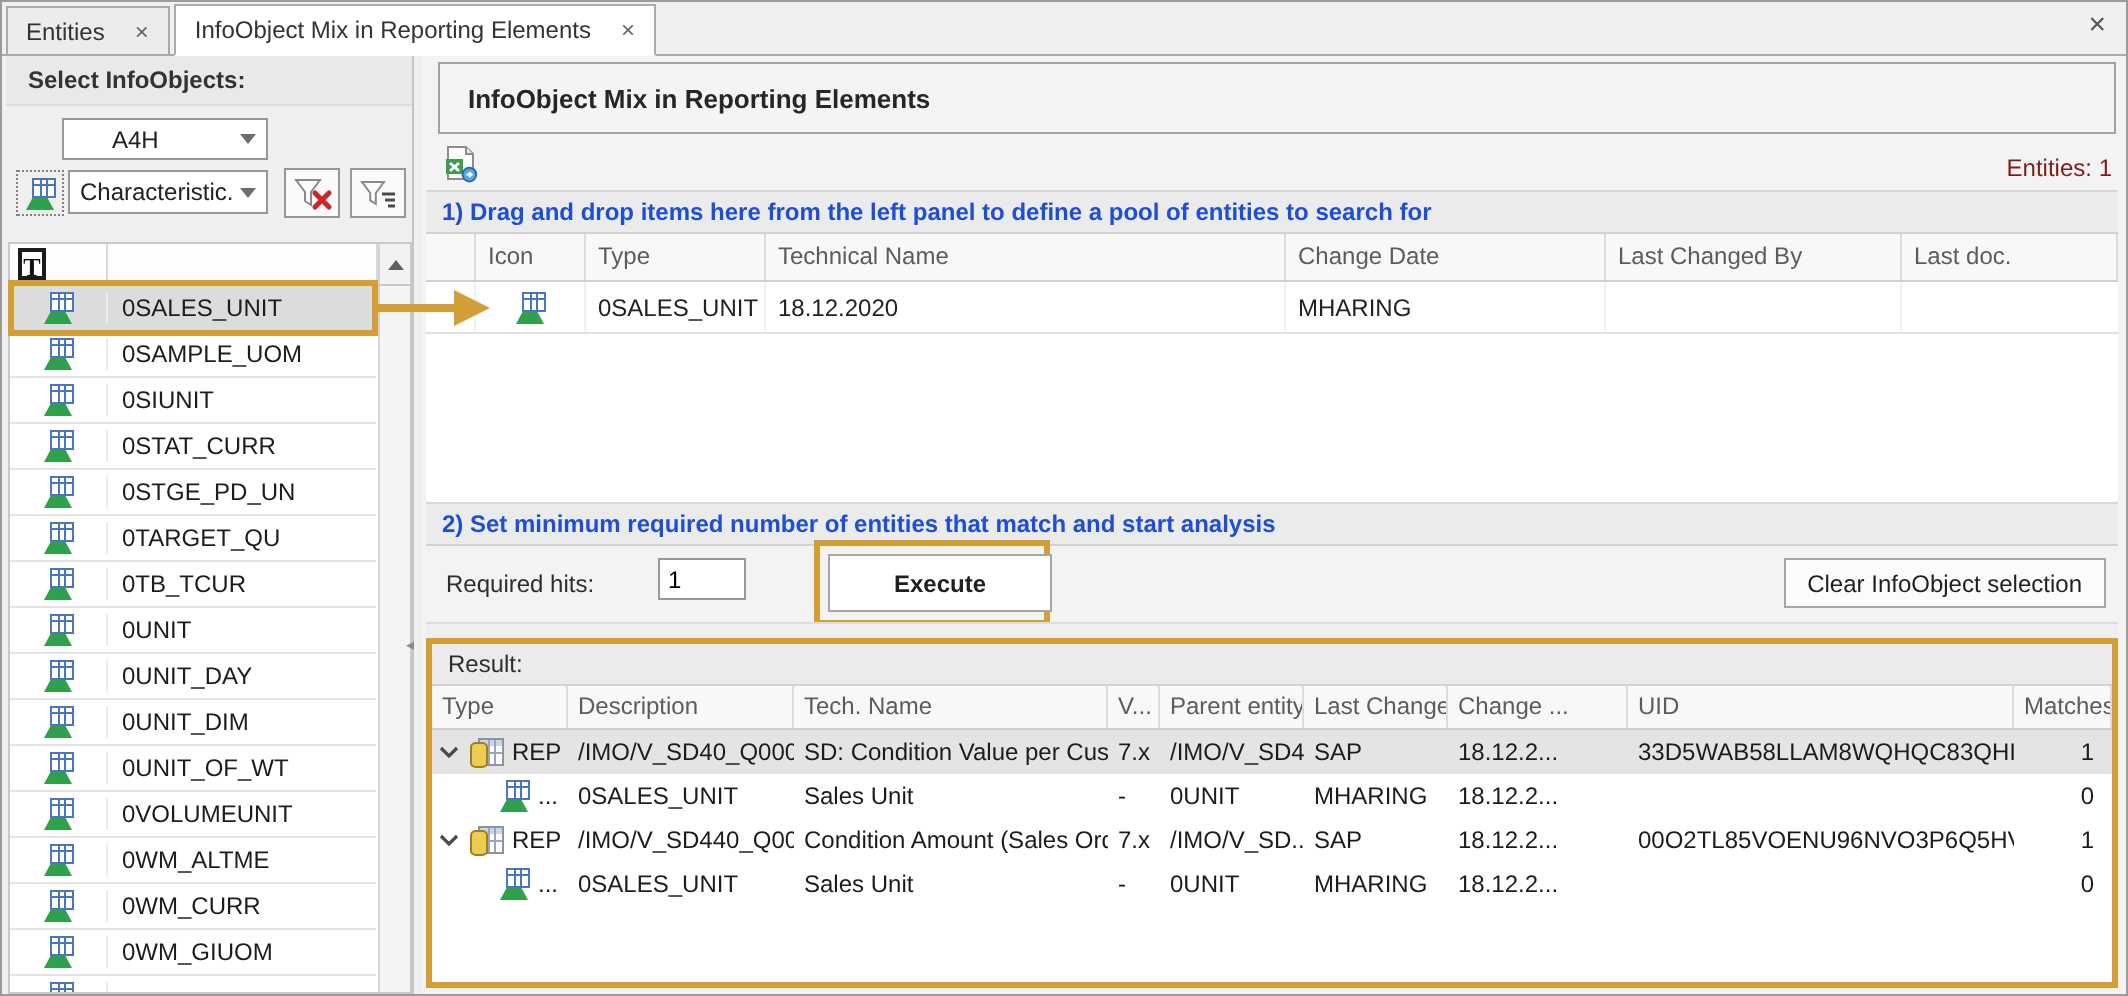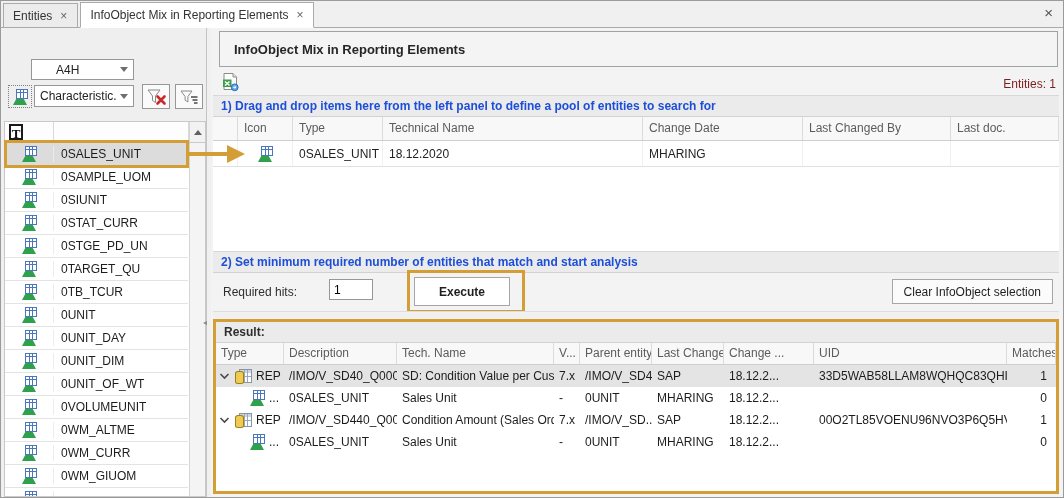--- a/index.html
+++ b/index.html
@@ -5,21 +5,21 @@
   * { margin:0; padding:0; box-sizing:border-box; }
   html,body { width:1064px; height:498px; }
   body { font-family:"Liberation Sans", sans-serif; font-size:12px; color:#222; background:#e6e6e6; }
 
   .window { position:relative; width:1064px; height:498px; background:#f0f0f0;
             border:1px solid #9b9b9b; overflow:hidden; }
 
   
   .tabbar { position:absolute; left:0; top:0; width:100%; height:27px; background:#f0f0f0;
             border-bottom:1px solid #aaaaaa; display:flex; align-items:flex-end; z-index:3; }
-  .tab { display:flex; align-items:center; gap:7px; height:24px; padding:0 9px;
+  .tab { display:flex; align-items:center; gap:14px; height:24px; padding:0 9px;
          border:1px solid #aaaaaa; border-bottom:none; margin-left:2px; background:#ececec;
          color:#333; cursor:default; }
   .tab.active { background:#ffffff; height:26px; margin-bottom:-1px; border-bottom:1px solid #ffffff; }
   .tab-close { color:#666; font-size:12px; line-height:10px; padding:0 1px; }
   .win-close { position:absolute; right:10px; top:5px; color:#555; font-size:15px; line-height:14px; }
 
   
   .left-panel { position:absolute; left:2px; top:27px; width:204px; height:469px;
                 background:#efefef; border-right:1px solid #c4c4c4; overflow:hidden; }
   .lp-title { position:absolute; left:0; top:0; width:100%; height:25px; line-height:25px;
@@ -102,33 +102,33 @@
   .pt-row { height:26px; border-bottom:1px solid #e0e0e0; align-items:center; }
   .pt-row .ptc { padding:0 6px; border-right:1px solid #f0f0f0; white-space:nowrap; overflow:hidden; height:100%;
                  display:flex; align-items:center; }
 
   .controls { position:absolute; left:2px; right:5px; top:245px; height:38px; background:#f3f3f3; }
   .req-label { position:absolute; left:10px; top:12px; color:#2e2e2e; }
   .req-input { position:absolute; left:116px; top:6px; width:44px; height:21px; border:1px solid #979797;
                padding:0 4px; font:inherit; background:#fff; }
   .exec-highlight { position:absolute; left:194px; top:-3px; width:118px; height:43px;
                     border:3px solid #d49e36; }
-  .exec-btn { position:absolute; left:4px; top:4px; width:96px; height:29px; background:#fff;
+  .exec-btn { position:absolute; left:4px; top:4px; width:112px; height:29px; background:#fff;
               border:1px solid #a6a6a6; font:inherit; font-weight:bold; color:#1f1f1f; cursor:pointer; }
   .clear-btn { position:absolute; right:6px; top:6px; height:25px; padding:0 11px; background:#fbfbfb;
                border:1px solid #a6a6a6; font:inherit; color:#1f1f1f; cursor:pointer; }
 
   .h-splitter { position:absolute; left:2px; right:5px; top:283px; height:8px; background:#f0f0f0;
                 border-top:1px solid #dddddd; text-align:center; }
   .grip { font-size:7px; line-height:7px; color:#666; }
 
   .result-box { position:absolute; left:2px; right:5px; top:291px; bottom:3px;
                 border:3px solid #d49e36; background:#fff; overflow:hidden; }
   .rband { position:relative; height:21px; line-height:20px; background:#ebebeb;
-           border-bottom:1px solid #d2d2d2; font-weight:bold; color:#2e2e2e; padding-left:8px; }
+           border-bottom:1px solid #d2d2d2; font-weight:normal; color:#2e2e2e; padding-left:8px; }
   .rt-header, .rt-row { display:grid; grid-template-columns:68px 113px 157px 26px 72px 72px 90px 193px 1fr; }
   .rt-header { height:22px; background:#f8f8f8; border-bottom:1px solid #cfcfcf; }
   .rt-header .rc { color:#5c5c5c; border-right:1px solid #dcdcdc; padding:3px 5px; white-space:nowrap; overflow:hidden; }
   .rt-row { height:22px; align-items:center; background:#fff; }
   .rt-row.sel { background:#e4e4e4; }
   .rt-row .rc { padding:0 5px; white-space:nowrap; overflow:hidden; color:#1c1c1c; }
   .rc.m { text-align:right; padding-right:9px; }
   .rc-type { display:flex; align-items:center; gap:4px; padding-left:3px !important; }
   .chev { width:12px; height:10px; flex:none; display:inline-flex; }
   .chev-spacer { width:26px; flex:none; display:inline-block; }
@@ -153,20 +153,21 @@
       <span class="tab-close">×</span>
     </div>
     <div class="tab active">
       <span>InfoObject Mix in Reporting Elements</span>
       <span class="tab-close">×</span>
     </div>
     <span class="win-close">×</span>
   </div>
 
   <div class="left-panel">
+    <div class="lp-title">Select InfoObjects:</div>
 
     <div class="combo sys-combo">
       <span class="combo-text">A4H</span>
       <span class="combo-arrow"></span>
     </div>
 
     <div class="icon-btn">
       <span class="char-icon"></span>
     </div>
     <div class="combo type-combo">

